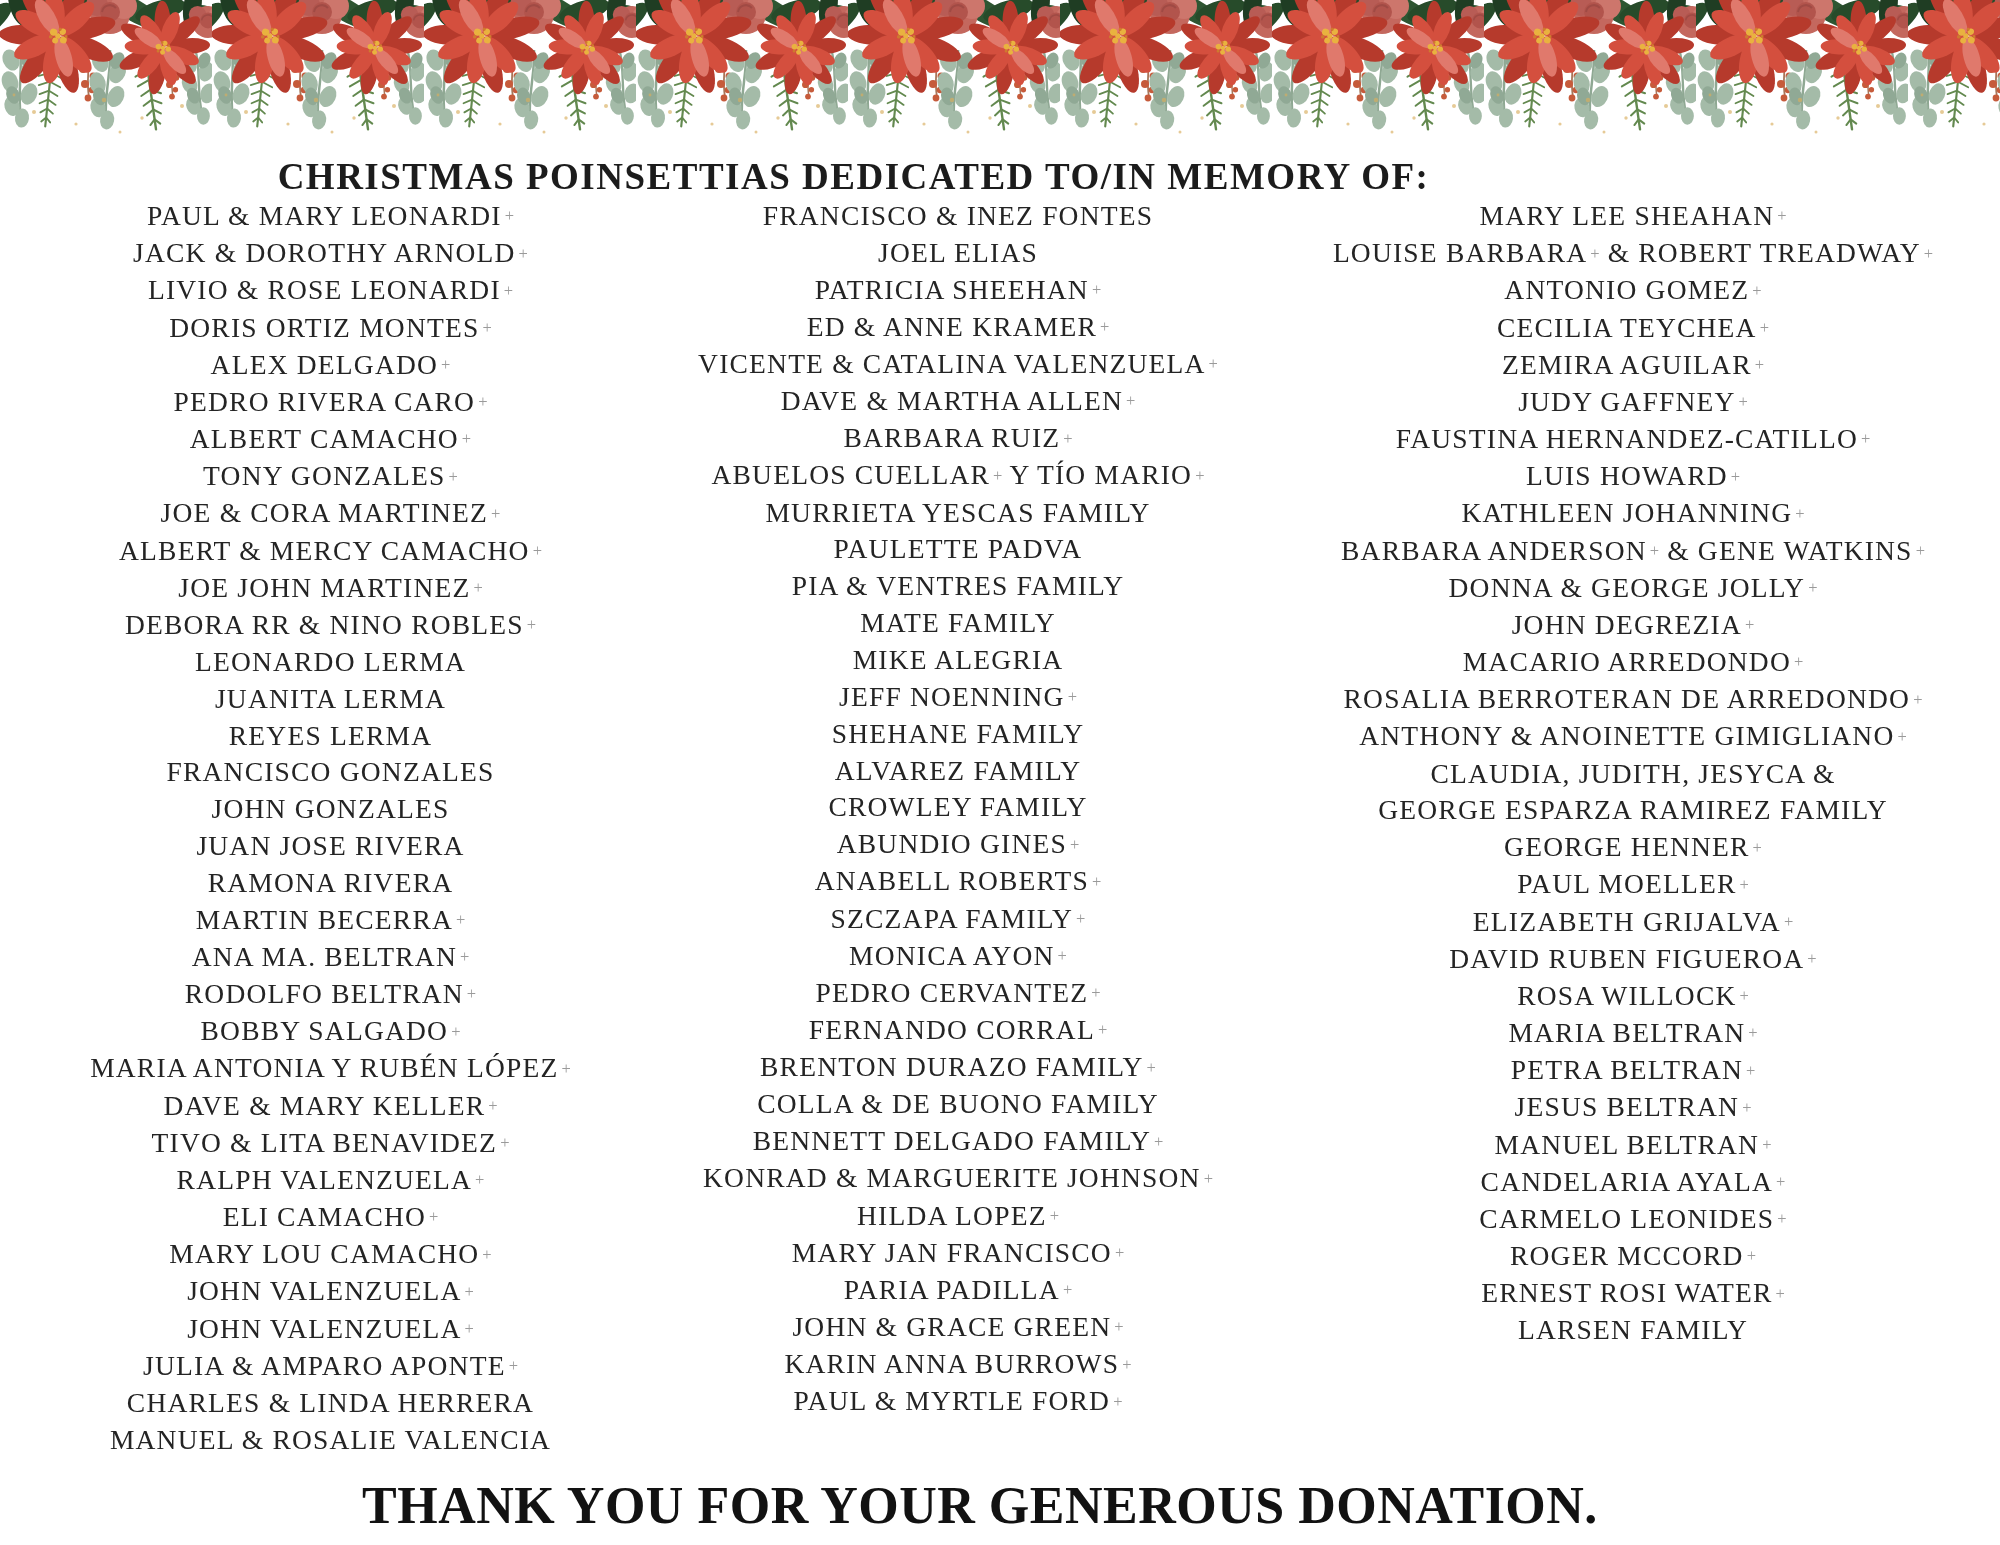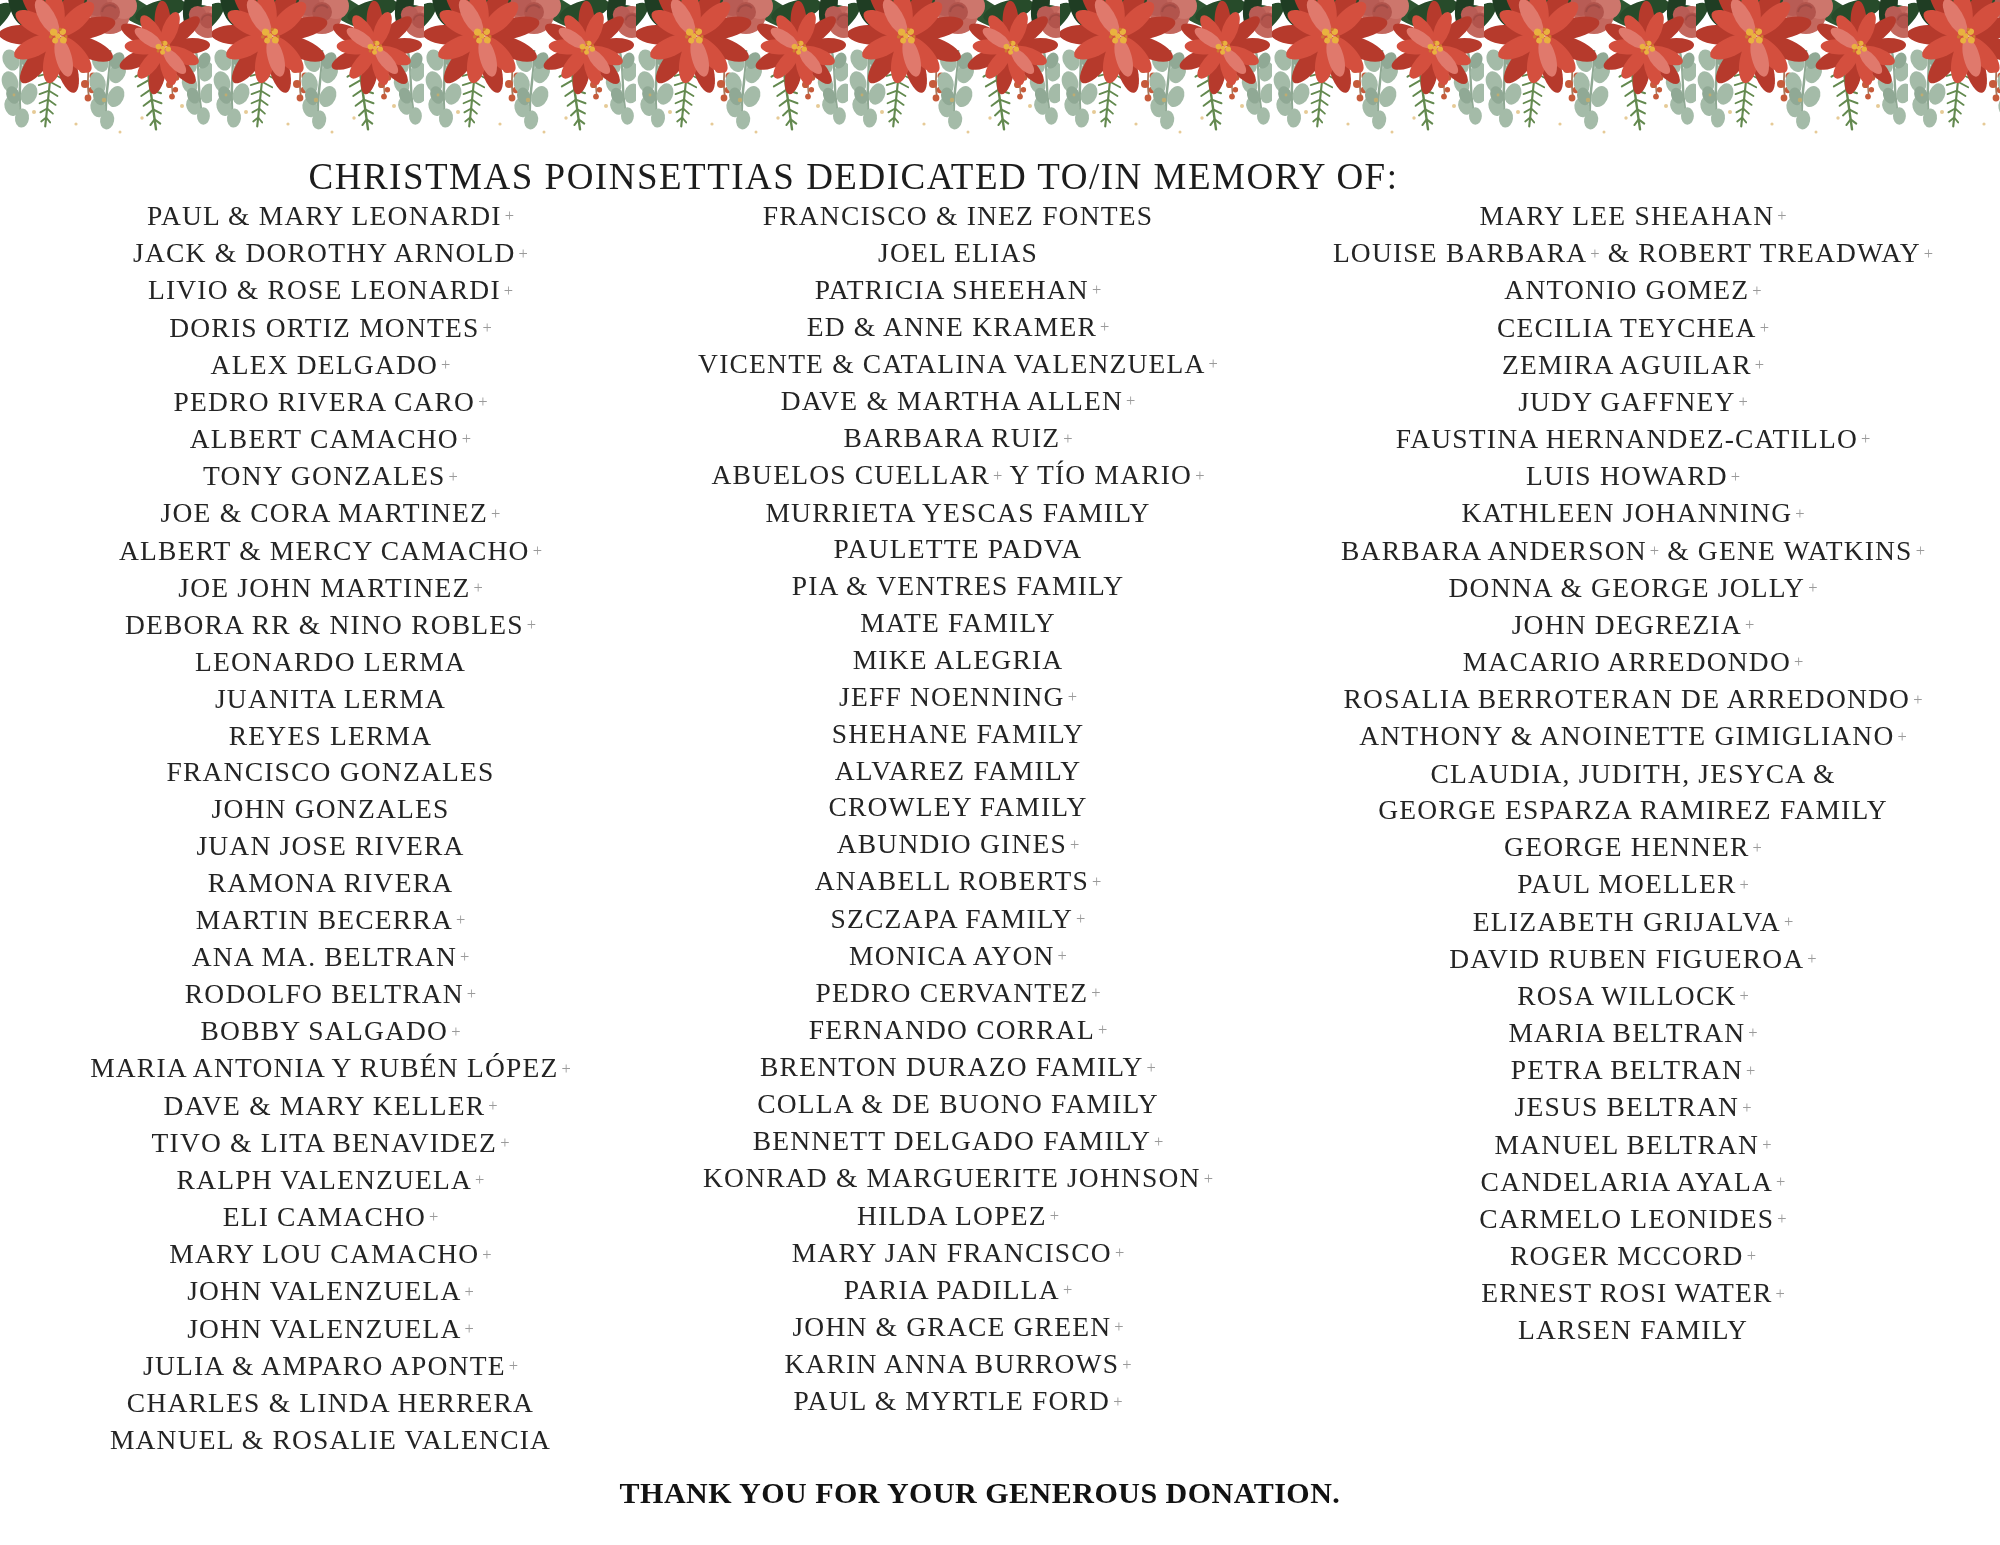--- a/index.html
+++ b/index.html
@@ -12,21 +12,21 @@
     font-family:"Liberation Serif", serif;
   }
   .garland{
     position:absolute;top:0;left:0;width:2000px;height:150px;
   }
   .title{
     position:absolute;
     top:130px;left:0;width:1707px;
     text-align:center;
     font-size:37px;
-    font-weight:400;
+    font-weight:700;
     letter-spacing:1.5px;
     color:#1c1c1c;
     white-space:nowrap;
   }
   .columns{
     position:absolute;
     top:198px;left:28px;
     display:flex;
     align-items:flex-start;
   }
@@ -45,21 +45,21 @@
     color:#9a9a9a;
     font-size:0.6em;
     vertical-align:0.22em;
     margin-left:3px;
     letter-spacing:0;
   }
   .footer{
     position:absolute;
     top:1476px;left:0;width:1960px;
     text-align:center;
-    font-size:30px;
+    font-size:52px;
     font-weight:700;
     letter-spacing:0.5px;
     color:#121212;
     white-space:nowrap;
   }
 </style>
 </head>
 <body>
 
 <div class="page">

